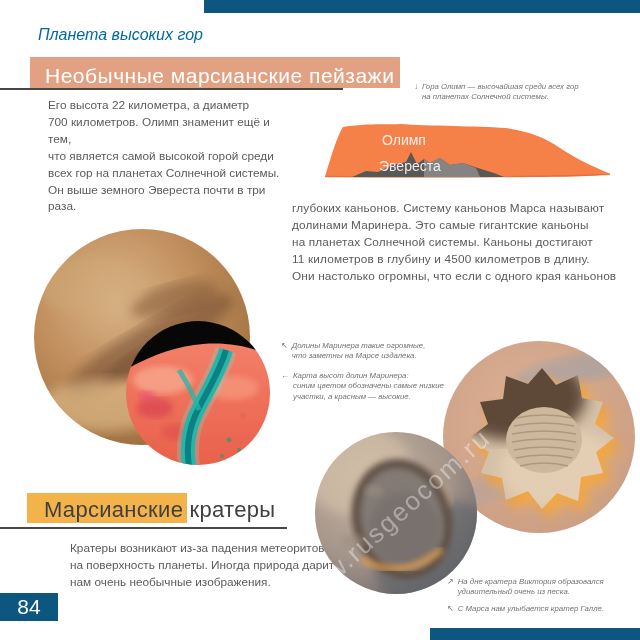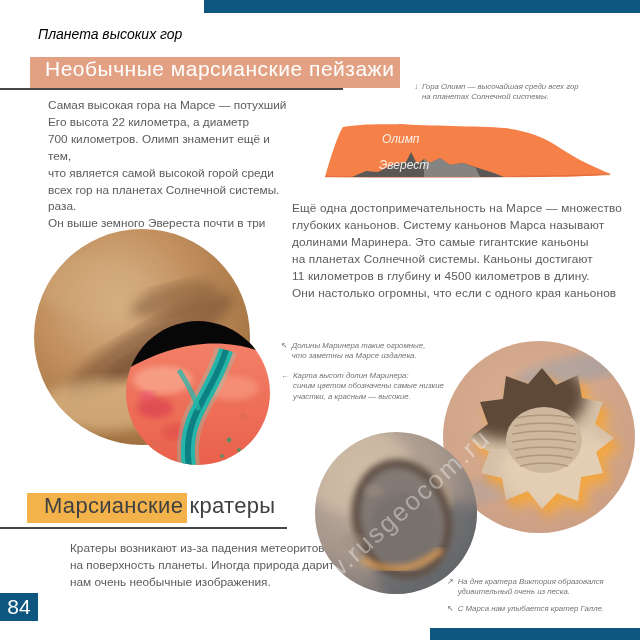--- a/index.html
+++ b/index.html
@@ -3,26 +3,26 @@
 <meta charset="utf-8">
 <style>
   html,body{margin:0;padding:0;background:#fff;}
   #page{position:relative;width:640px;height:640px;background:#ffffff;overflow:hidden;
         font-family:"Liberation Sans",sans-serif;}
   .abs{position:absolute;}
   
   .blue-bar{background:#0d567f;}
   #top-bar{left:204px;top:0;width:436px;height:13px;}
   #bottom-bar{left:430px;top:628px;width:210px;height:12px;}
-  #page-num{left:0;top:593px;width:38px;height:28px;display:flex;align-items:center;justify-content:center;
+  #page-num{left:0;top:593px;width:58px;height:28px;display:flex;align-items:center;justify-content:center;
             color:#fff;font-size:21px;}
   
-  #series-label{left:38px;top:26px;font-style:italic;font-size:14px;color:#000000;}
-  
-  .banner{display:flex;align-items:flex-start;}
+  #series-label{left:38px;top:26px;font-style:italic;font-size:16px;color:#0369a1;}
+  
+  .banner{display:flex;align-items:flex-end;}
   #banner-landscapes{left:30px;top:57px;width:370px;height:31px;background:#e3a183;}
   #banner-landscapes .banner-text{color:#fff;font-size:21px;letter-spacing:.5px;padding-left:15px;white-space:nowrap;}
   #banner-craters{left:27px;top:493px;width:160px;height:30px;background:#f4b24b;}
   #banner-craters .banner-text{color:#3f4042;font-size:22px;letter-spacing:.3px;padding-left:17px;white-space:nowrap;overflow:visible;}
   .rule{height:2px;background:#474747;}
   #rule-1{left:0;top:88px;width:343px;}
   #rule-2{left:0;top:527px;width:287px;}
   
   .para{color:#5a5b5e;font-size:11.8px;line-height:16.9px;}
   #para-olympus{left:48px;top:97px;width:240px;}
@@ -36,69 +36,67 @@
   #cap-valles-map{left:281px;top:371px;}
   #cap-victoria{left:447px;top:577px;}
   #cap-galle{left:447px;top:604px;}
   
   .fig{display:block;}
   #mars-globe{left:32px;top:227px;width:220px;height:220px;z-index:1;}
   #valles-inset{left:125px;top:320px;width:146px;height:146px;z-index:2;}
   #victoria{left:442px;top:340px;width:194px;height:194px;z-index:1;}
   #galle{left:314px;top:431px;width:164px;height:164px;z-index:2;}
   #olympus-diagram{left:308px;top:118px;width:312px;height:62px;}
-  .diagram-label{position:absolute;color:rgba(255,255,255,.88);font-size:12px;font-style:italic;}
+  .diagram-label{position:absolute;color:rgba(255,255,255,.88);font-size:14px;}
   #label-olympus{left:382px;top:132px;}
   #label-everest{left:379px;top:158px;}
   
   #watermark{left:288px;top:592px;transform:rotate(-42deg);transform-origin:left top;
              color:rgba(255,255,255,.38);font-size:26px;letter-spacing:2px;z-index:3;white-space:nowrap;}
 </style>
 </head>
 <body>
 
 <div id="page">
 
   <div class="abs blue-bar" id="top-bar"></div>
   <div class="abs" id="series-label">Планета высоких гор</div>
 
   <div class="abs banner" id="banner-landscapes">
     <span class="banner-text">Необычные марсианские пейзажи</span>
   </div>
   <div class="abs rule" id="rule-1"></div>
 
   <div class="abs para" id="para-olympus">
-    <div>Самая высокая гора на Марсе — потухший</div>
     <div>Его высота 22 километра, а диаметр</div>
     <div>700 километров. Олимп знаменит ещё и тем,</div>
     <div>что является самой высокой горой среди</div>
     <div>всех гор на планетах Солнечной системы.</div>
+    <div>Он выше земного Эвереста почти в три</div>
     <div>раза.</div>
-    <div>Он выше земного Эвереста почти в три</div>
   </div>
 
   <div class="abs cap" id="cap-olympus">
     <span class="cap-arrow">↓</span>
     <div>
       <div>Гора Олимп — высочайшая среди всех гор</div>
       <div>на планетах Солнечной системы.</div>
     </div>
   </div>
 
   <svg class="abs fig" id="olympus-diagram" viewBox="0 0 312 62">
     <path d="M17,59 C22,42 29,18 35,9 C60,5 80,7 92,6 C120,8 170,8 197,10 C220,13 236,19 252,30 C270,42 288,50 303,56 C280,59 240,59 200,59 L40,59 C30,59 20,59 17,59 Z" fill="#f58048"></path>
     <path d="M17,58.5 C90,59.5 220,59.5 302,56.5" stroke="#df6a38" stroke-width="1.4" fill="none" opacity=".7"></path>
     <path d="M44,59 L58,53 L70,54 L84,47 L98,44 L103,34 L109,46 L116,41 L122,45 L132,40 L142,47 L155,45 L170,50 L186,55 L196,59 Z" fill="#5a5856"></path>
     <path d="M116,41 L122,45 L132,40 L142,47 L155,45 L168,50 L172,59 L116,59 Z" fill="#8e8c89" opacity=".85"></path>
   </svg>
   <span class="diagram-label abs" id="label-olympus">Олимп</span>
-  <span class="diagram-label abs" id="label-everest">Эверест</span>
+  <span class="diagram-label abs" id="label-everest">Эвереста</span>
 
   <div class="abs para" id="para-canyons">
-    <div>Ещё одна достопримечательность на Марсе — множество</div>
     <div>глубоких каньонов. Систему каньонов Марса называют</div>
     <div>долинами Маринера. Это самые гигантские каньоны</div>
     <div>на планетах Солнечной системы. Каньоны достигают</div>
     <div>11 километров в глубину и 4500 километров в длину.</div>
     <div>Они настолько огромны, что если с одного края каньонов</div>
   </div>
 
   <div class="abs cap" id="cap-valles-photo">
     <span class="cap-arrow">↖</span>
     <div>

